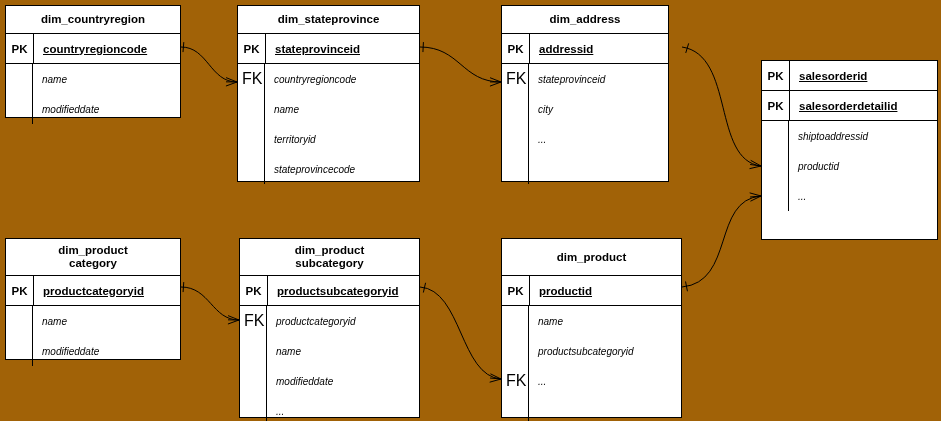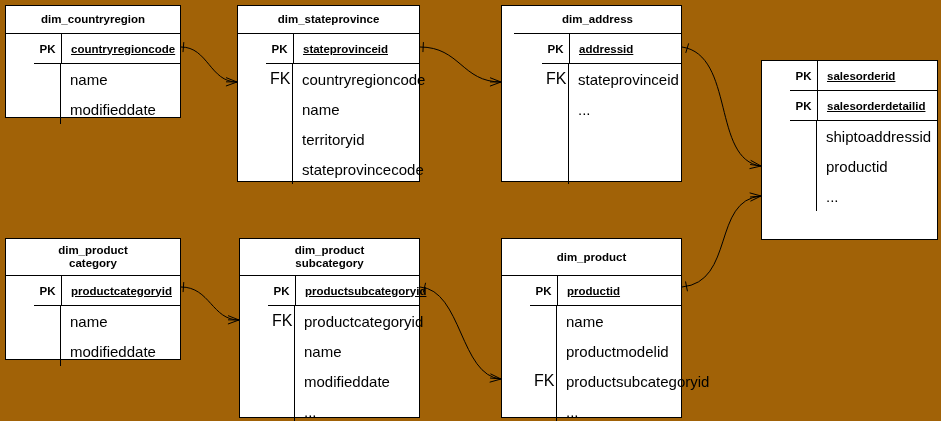--- a/index.html
+++ b/index.html
@@ -23,21 +23,21 @@
     border-bottom:1px solid #000000;
     display:flex;align-items:center;justify-content:center;
     text-align:center;
     font-weight:bold;
     font-size:11.5px;
     color:#000000;
     line-height:13px;
     white-space:pre-line;
     padding:0 4px;
   }
-  .ent-body{position:relative;margin-left:28px;}
+  .ent-body{position:relative;}
   .row{
     box-sizing:border-box;
     display:flex;
     align-items:center;
     height:30px;
   }
   .row.sep{border-bottom:1px solid #000000;}
   .keycol{
     box-sizing:border-box;
     width:27px;
@@ -72,22 +72,23 @@
     text-align:left;
     font-size:16px;color:#000000;
     line-height:30px;height:30px;
   }
   .attrgroup .gattrs{flex:1 1 auto;}
   .attrgroup .gattr{
     box-sizing:border-box;
     height:30px;
     display:flex;align-items:center;
     padding-left:9px;
-    font-size:15px;
-    color:#000000;
+    font-size:10px;
+    color:#000000;
+    font-style:italic;
   }
 </style>
 </head>
 <body>
 
 <div id="canvas">
   <svg id="edges" viewBox="0 0 941 421" width="941" height="421" xmlns="http://www.w3.org/2000/svg">
       <path d="M 181,47 C 208,47 210,82 237,82" fill="none" stroke="#000000" stroke-width="1"></path>
       <line x1="183.80703127131994" y1="42.11220375989499" x2="182.99631345524256" y2="52.079286413444855" stroke="#000000" stroke-width="1"></line>
       <g>
@@ -160,33 +161,34 @@
           </div>
           <div class="gattrs">
             <div class="gattr">countryregioncode</div>
             <div class="gattr">name</div>
             <div class="gattr">territoryid</div>
             <div class="gattr">stateprovincecode</div>
           </div>
         </div>
       </div>
     </div>
-    <div class="entity" style="left: 501px; top: 5px; width: 181px; height: 177px; padding-left: 12px;">
+    <div class="entity" style="left: 501px; top: 5px; width: 168px; height: 177px;">
       <div class="ent-header" style="height: 28px;">dim_address</div>
       <div class="ent-body">
         <div class="row sep">
           <div class="keycol bold">PK</div>
           <div class="namecol pk">addressid</div>
         </div>
         <div class="attrgroup">
           <div class="gkeycol" style="height: 120px;">
             <div class="gkeylabel" style="top: 0px;">FK</div>
           </div>
           <div class="gattrs">
             <div class="gattr">stateprovinceid</div>
+            <div class="gattr">city</div>
             <div class="gattr">...</div>
           </div>
         </div>
       </div>
     </div>
     <div class="entity" style="left: 761px; top: 60px; width: 177px; height: 180px;">
       <div class="ent-body">
         <div class="row sep">
           <div class="keycol bold">PK</div>
           <div class="namecol pk">salesorderid</div>
@@ -249,20 +251,19 @@
         <div class="row sep">
           <div class="keycol bold">PK</div>
           <div class="namecol pk">productid</div>
         </div>
         <div class="attrgroup">
           <div class="gkeycol" style="height: 120px;">
             <div class="gkeylabel" style="top: 60px;">FK</div>
           </div>
           <div class="gattrs">
             <div class="gattr">name</div>
-            <div class="gattr">productmodelid</div>
             <div class="gattr">productsubcategoryid</div>
             <div class="gattr">...</div>
           </div>
         </div>
       </div>
     </div>
   </div>
 
 </body></html>

